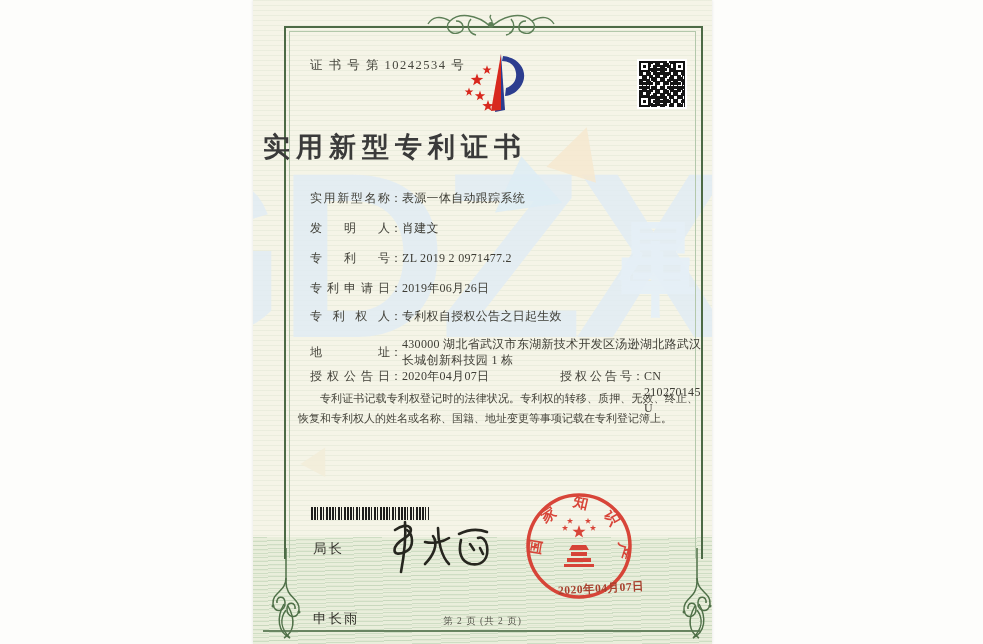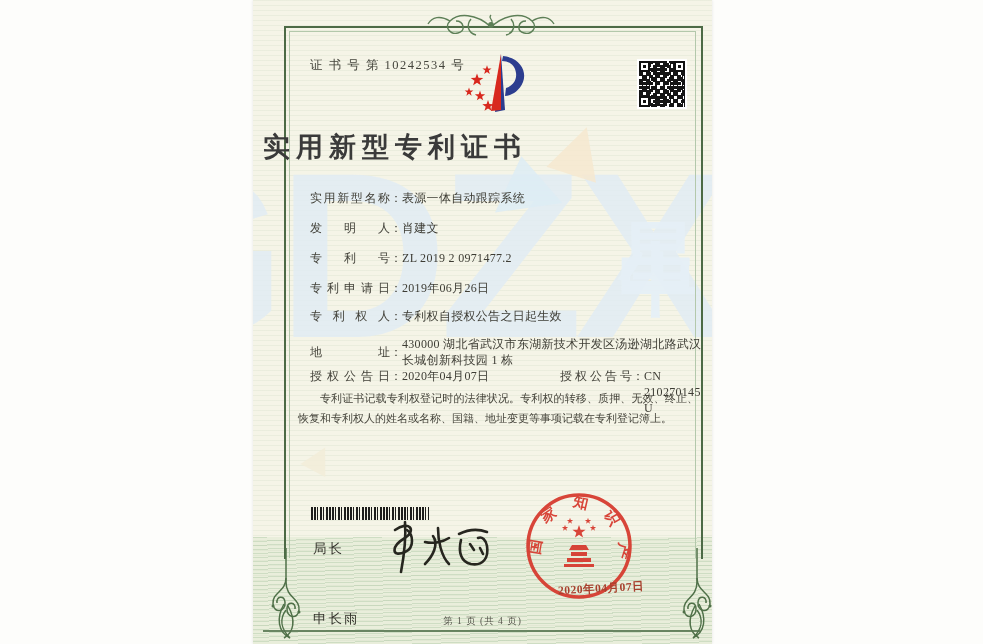--- a/index.html
+++ b/index.html
@@ -230,16 +230,16 @@
           <polygon points="0,-6 1.41,-1.94 5.71,-1.85 2.28,0.74 3.53,4.85 0,2.4 -3.53,4.85 -2.28,0.74 -5.71,-1.85 -1.41,-1.94" transform="translate(65 31) scale(0.55)"></polygon>
           <polygon points="0,-6 1.41,-1.94 5.71,-1.85 2.28,0.74 3.53,4.85 0,2.4 -3.53,4.85 -2.28,0.74 -5.71,-1.85 -1.41,-1.94" transform="translate(70 38) scale(0.55)"></polygon>
           <path d="M46 60 L66 60 L63 55 L49 55 Z"></path>
           <rect x="48" y="62" width="16" height="4"></rect>
           <rect x="44" y="68" width="24" height="4"></rect>
           <rect x="41" y="74" width="30" height="3"></rect>
         </g>
       </svg>
       <div class="seal-date">2020年04月07日</div>
 
-      <div class="page-footer">第 1 页 (共 4 页)</div>
+      <div class="page-footer">第 2 页 (共 2 页)</div>
     </div>
   </div>
 </div>
 
 </body></html>

